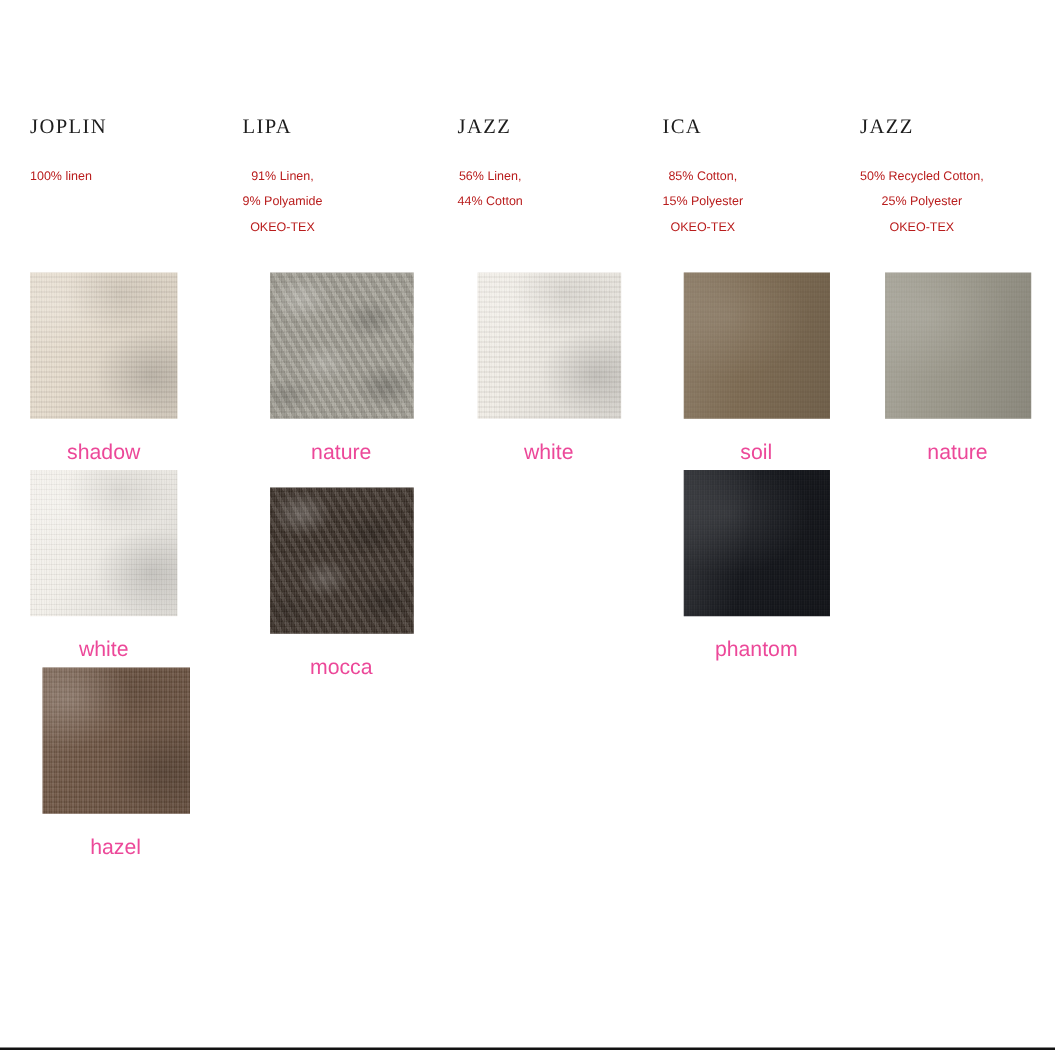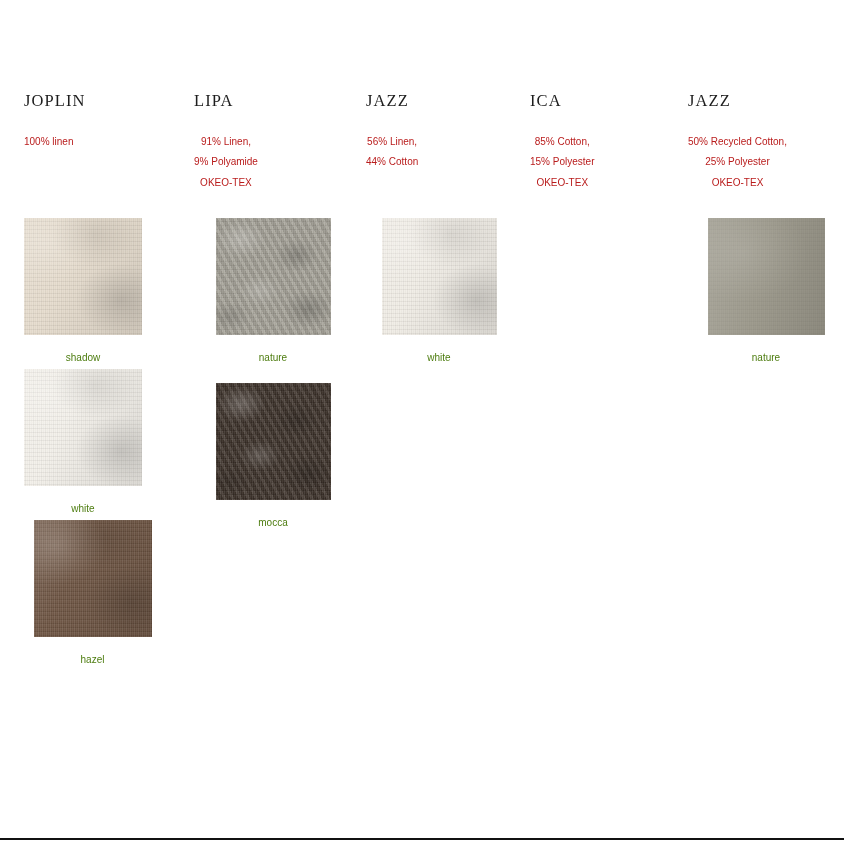--- a/index.html
+++ b/index.html
@@ -147,22 +147,22 @@
   }
 
   .swatch.smooth::before { opacity: 0.35; }
   .swatch.smooth::after {
     background-image:
       linear-gradient(100deg, rgba(255,255,255,0.13) 0%, rgba(0,0,0,0.00) 45%, rgba(0,0,0,0.11) 100%),
       radial-gradient(ellipse 80% 60% at 30% 30%, rgba(255,255,255,0.10), rgba(255,255,255,0) 70%);
   }
 
   .swatch-label {
-    font-size: 10px;
-    color: #4d7c0f;
+    font-size: 17px;
+    color: #ec4899;
     text-align: center;
     line-height: 1;
     white-space: nowrap;
   }
 
   
   .bottom-rule {
     position: absolute;
     left: 0;
     top: 838px;
@@ -228,20 +228,30 @@
           </div>
         </div>
       </div>
       <div class="column col-3">
         <div class="head-block">
           <div class="fabric-name">ICA</div>
           <div class="composition">85% Cotton,
 15% Polyester
 OKEO-TEX</div>
         </div>
+        <div class="swatch-list">
+          <div class="swatch-item" style="margin-top: 0px;">
+            <div class="swatch smooth" style="width: 117px; height: 117px; background-color: rgb(125, 107, 83);"></div>
+            <div class="swatch-label" style="margin-top: 18px;">soil</div>
+          </div>
+          <div class="swatch-item" style="margin-top: 6px;">
+            <div class="swatch smooth" style="width: 117px; height: 117px; background-color: rgb(21, 23, 28);"></div>
+            <div class="swatch-label" style="margin-top: 18px;">phantom</div>
+          </div>
+        </div>
       </div>
       <div class="column col-4">
         <div class="head-block">
           <div class="fabric-name">JAZZ</div>
           <div class="composition">50% Recycled Cotton,
 25% Polyester
 OKEO-TEX</div>
         </div>
         <div class="swatch-list">
           <div class="swatch-item" style="margin-top: 0px;">

